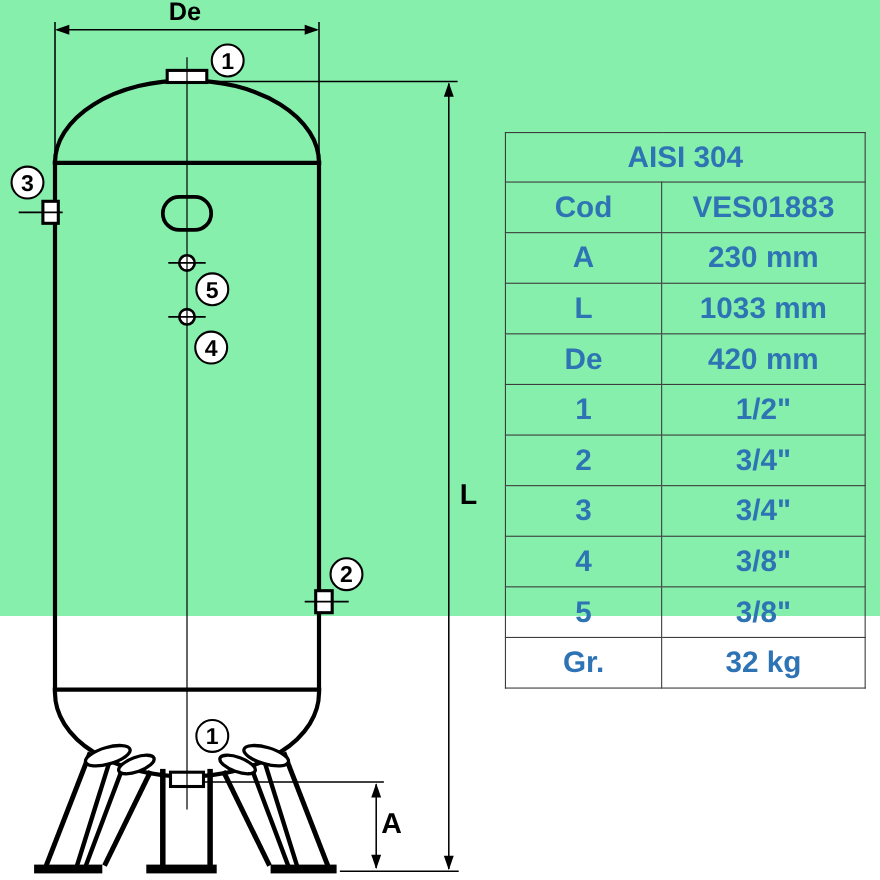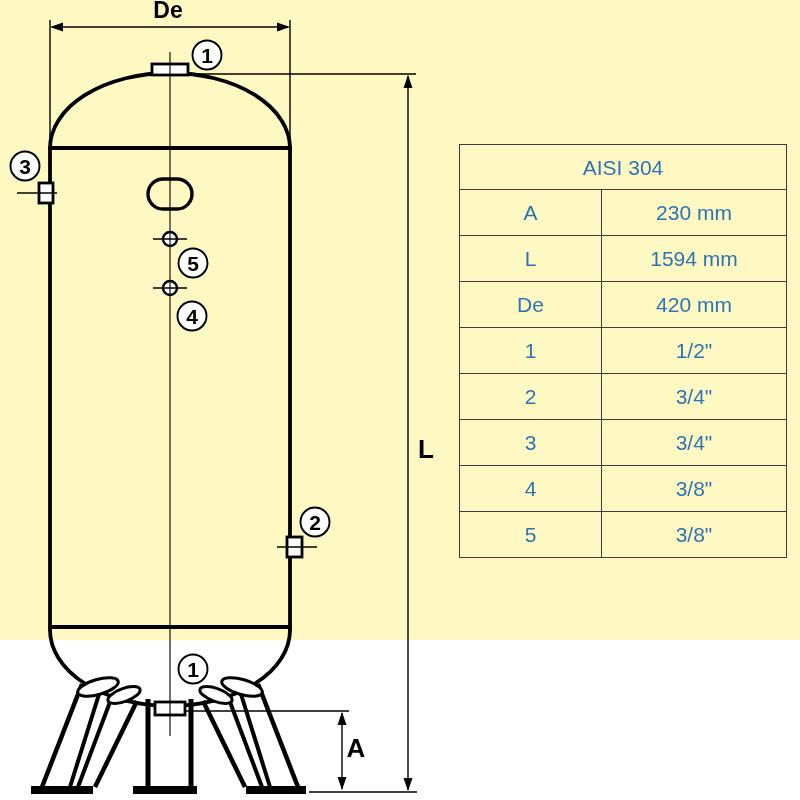--- a/index.html
+++ b/index.html
@@ -7,38 +7,39 @@
     padding: 0;
     width: 800px;
     height: 800px;
     background: #ffffff;
     font-family: "Liberation Sans", sans-serif;
     overflow: hidden;
   }
   #stage {
     position: relative;
     width: 800px;
-    height: 640px;
-    background: #fef9c3;
+    height: 560px;
+    background: #86efac;
   }
   #drawing {
     position: absolute;
     left: 0;
     top: 0;
     color: var(--line-color, #000);
   }
   .spec-table {
     position: absolute;
     left: 459px;
-    top: 144px;
+    top: 120px;
     width: 327px;
     border-collapse: collapse;
     table-layout: fixed;
     color: var(--table-text, #2E74B5);
-    font-size: 21px;
+    font-size: 27px;
+    font-weight: bold;
   }
   .spec-table td {
     border: 1.5px solid var(--table-border, #3d3d3d);
     text-align: center;
     vertical-align: middle;
     height: 45px;
     padding: 0;
     line-height: 1;
   }
   .spec-table td.hdr {
@@ -162,26 +163,30 @@
   <table class="spec-table">
     <colgroup>
         <col style="width:142px">
         <col style="width:185px">
       </colgroup>
     <tbody>
       <tr>
         <td class="hdr" colspan="2">AISI 304</td>
       </tr>
       <tr>
+        <td>Cod</td>
+        <td>VES01883</td>
+      </tr>
+      <tr>
         <td>A</td>
         <td>230 mm</td>
       </tr>
       <tr>
         <td>L</td>
-        <td>1594 mm</td>
+        <td>1033 mm</td>
       </tr>
       <tr>
         <td>De</td>
         <td>420 mm</td>
       </tr>
       <tr>
         <td>1</td>
         <td>1/2"</td>
       </tr>
       <tr>
@@ -193,16 +198,20 @@
         <td>3/4"</td>
       </tr>
       <tr>
         <td>4</td>
         <td>3/8"</td>
       </tr>
       <tr>
         <td>5</td>
         <td>3/8"</td>
       </tr>
+      <tr>
+        <td>Gr.</td>
+        <td>32 kg</td>
+      </tr>
     </tbody>
   </table>
 
 </div>
 
 </body></html>

